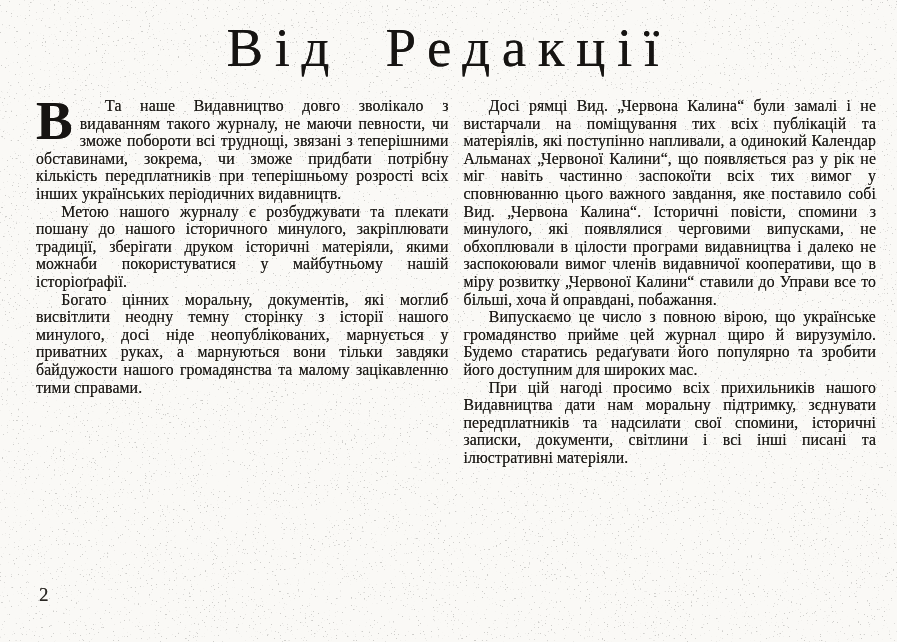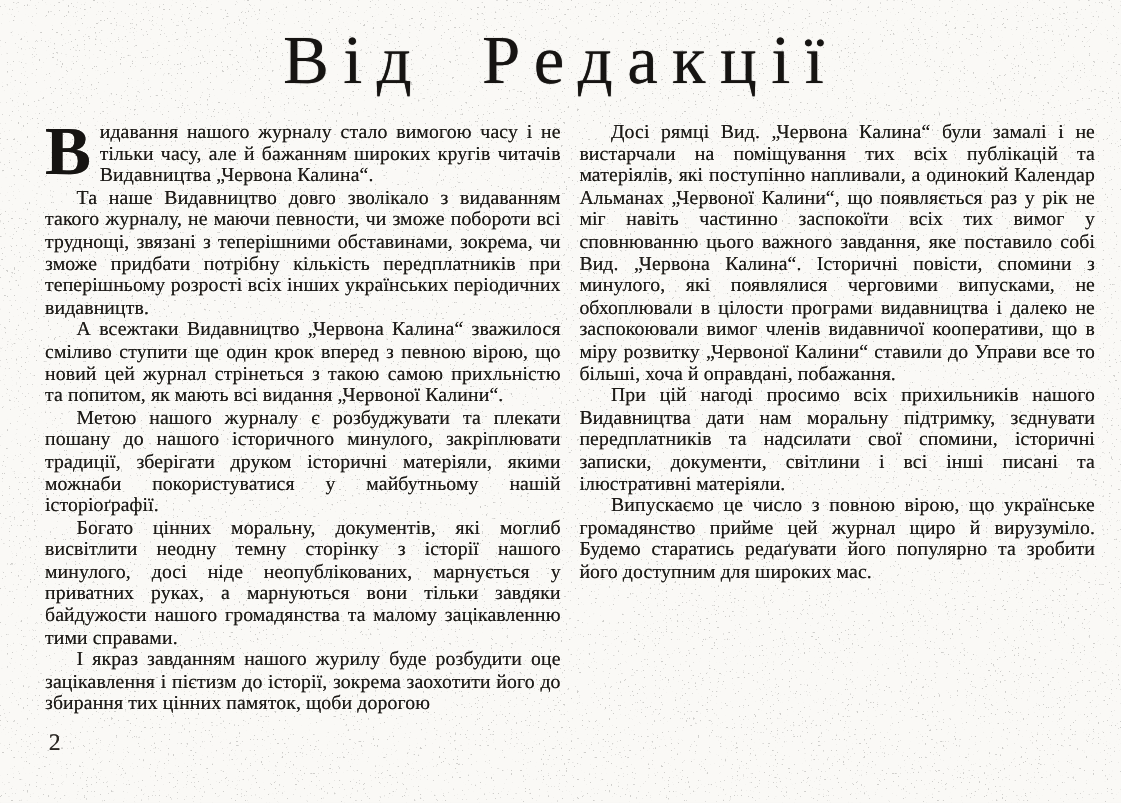--- a/index.html
+++ b/index.html
@@ -83,31 +83,29 @@
                 0 0 0 14 -10"></feColorMatrix>
     </filter>
     <rect width="897" height="642" filter="url(#speckle)" fill="#000" opacity="0.35"></rect>
   </svg>
 
   <div class="page-title">Від Редакції</div>
 
   <div class="columns">
 
     <div class="column">
-      <p class="no-indent"><span class="dropcap">В</span><span>идавання нашого журналу стало вимогою часу і не тільки часу, але й бажанням широких кругів читачів Видавництва „Червона Калина“.</span></p>
+      <p class="no-indent"><span class="dropcap">В</span></p>
       <p>Та наше Видавництво довго зволікало з видаванням такого журналу, не маючи певности, чи зможе побороти всі труднощі, звязані з теперішними обставинами, зокрема, чи зможе придбати потрібну кількість передплатників при теперішньому розрості всіх інших українських періодичних видавництв.</p>
-      <p>А всежтаки Видавництво „Червона Калина“ зважилося сміливо ступити ще один крок вперед з певною вірою, що новий цей журнал стрінеться з такою самою прихльністю та попитом, як мають всі видання „Червоної Калини“.</p>
       <p>Метою нашого журналу є розбуджувати та плекати пошану до нашого історичного минулого, закріплювати традиції, зберігати друком історичні матеріяли, якими можнаби покористуватися у майбутньому нашій історіоґрафії.</p>
       <p>Богато цінних моральну, документів, які моглиб висвітлити неодну темну сторінку з історії нашого минулого, досі ніде неопублікованих, марнується у приватних руках, а марнуються вони тільки завдяки байдужости нашого громадянства та малому зацікавленню тими справами.</p>
-      <p>І якраз завданням нашого журилу буде розбудити оце зацікавлення і пієтизм до історії, зокрема заохотити його до збирання тих цінних памяток, щоби дорогою</p>
     </div>
 
     <div class="column">
       <p>Досі рямці Вид. „Червона Калина“ були замалі і не вистарчали на поміщування тих всіх публікацій та матеріялів, які поступінно напливали, а одинокий Календар Альманах „Червоної Калини“, що появляється раз у рік не міг навіть частинно заспокоїти всіх тих вимог у сповнюванню цього важного завдання, яке поставило собі Вид. „Червона Калина“. Історичні повісти, спомини з минулого, які появлялися черговими випусками, не обхоплювали в цілости програми видавництва і далеко не заспокоювали вимог членів видавничої кооперативи, що в міру розвитку „Червоної Калини“ ставили до Управи все то більші, хоча й оправдані, побажання.</p>
+      <p>Випускаємо це число з повною вірою, що українське громадянство прийме цей журнал щиро й вирузуміло. Будемо старатись редаґувати його популярно та зробити його доступним для широких мас.</p>
       <p>При цій нагоді просимо всіх прихильників нашого Видавництва дати нам моральну підтримку, зєднувати передплатників та надсилати свої спомини, історичні записки, документи, світлини і всі інші писані та ілюстративні матеріяли.</p>
-      <p>Випускаємо це число з повною вірою, що українське громадянство прийме цей журнал щиро й вирузуміло. Будемо старатись редаґувати його популярно та зробити його доступним для широких мас.</p>
     </div>
 
   </div>
 
   <div class="page-number">2</div>
 
 </div>
 
 </body></html>

